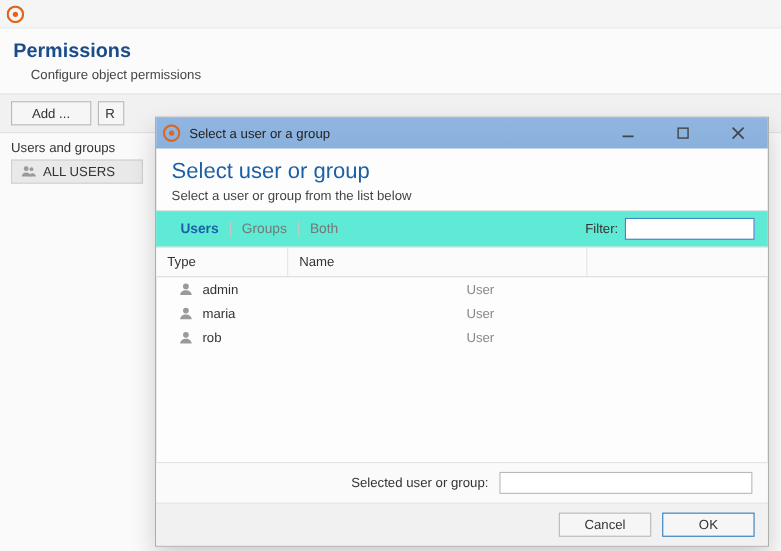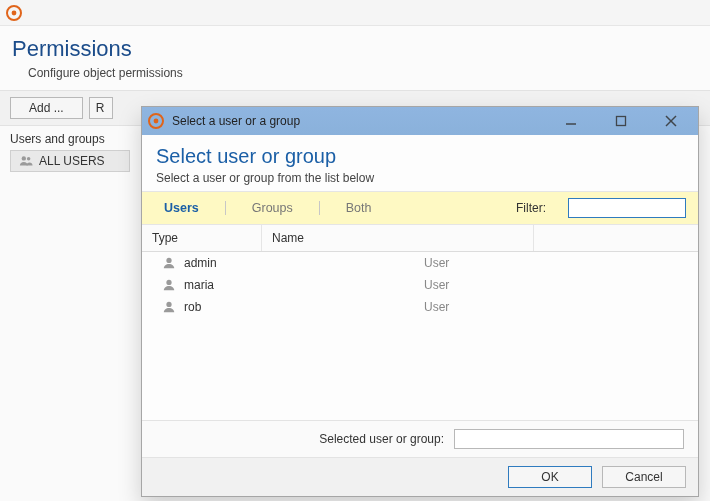--- a/index.html
+++ b/index.html
@@ -26,21 +26,21 @@
   .app-icon {
     width: 16px; height: 16px;
     display: inline-flex; align-items: center; justify-content: center;
   }
   .outer-title-text { font-size: 12px; color: #333; }
 
   .header-block {
     padding: 10px 12px 10px 12px;
     background: #fbfbfb;
   }
-  .header-title { font-size: 22px; color: #1b4c8a; font-weight: 400; margin-bottom: 4px; }
+  .header-title { font-size: 18px; color: #1b4c8a; font-weight: 700; margin-bottom: 4px; }
   .header-sub { font-size: 12px; color: #444; margin-left: 16px; }
 
   .toolbar {
     display: flex; gap: 6px;
     padding: 6px 10px;
     border-top: 1px solid #e2e2e2;
     border-bottom: 1px solid #e2e2e2;
     background: #f1f1f1;
   }
   .btn {
@@ -92,22 +92,22 @@
 
   .modal-header { padding: 10px 14px 6px 14px; }
   .modal-header .title { font-size: 20px; color: #1b5fa6; font-weight: 400; margin-bottom: 3px; }
   .modal-header .sub { font-size: 12px; color: #444; }
 
   .filter-row {
     display: flex; align-items: center;
     padding: 6px 12px;
     border-top: 1px solid #e5e5e5;
     border-bottom: 1px solid #e5e5e5;
-    background: #fef9c3;
-    gap: 16px;
+    background: #5eead4;
+    gap: 0;
   }
   .tab {
     padding: 3px 10px;
     font-size: 12.5px;
     color: #777;
     cursor: pointer;
   }
   .tab.active { color: #1b5fa6; font-weight: 600; }
   .tab-sep { width:1px; height:14px; background:#c7c7c7; }
   .filter-row .spacer { flex: 1; }
@@ -289,16 +289,16 @@
       </div>
     </div>
   </div>
 
   <div class="sel-row">
     <span class="sel-label">Selected user or group:</span>
     <input class="sel-input" value="" style="">
   </div>
 
   <div class="footer">
+    <button class="btn">Cancel</button>
     <button class="btn primary">OK</button>
-    <button class="btn">Cancel</button>
   </div>
 </div>
 
 </body></html>

